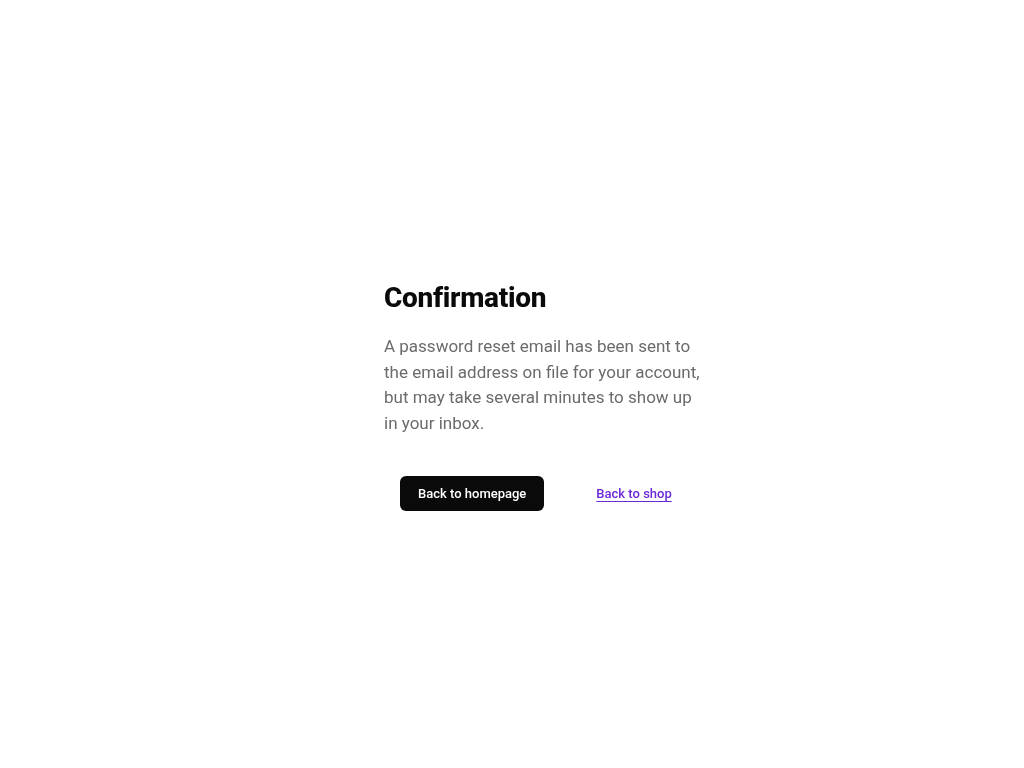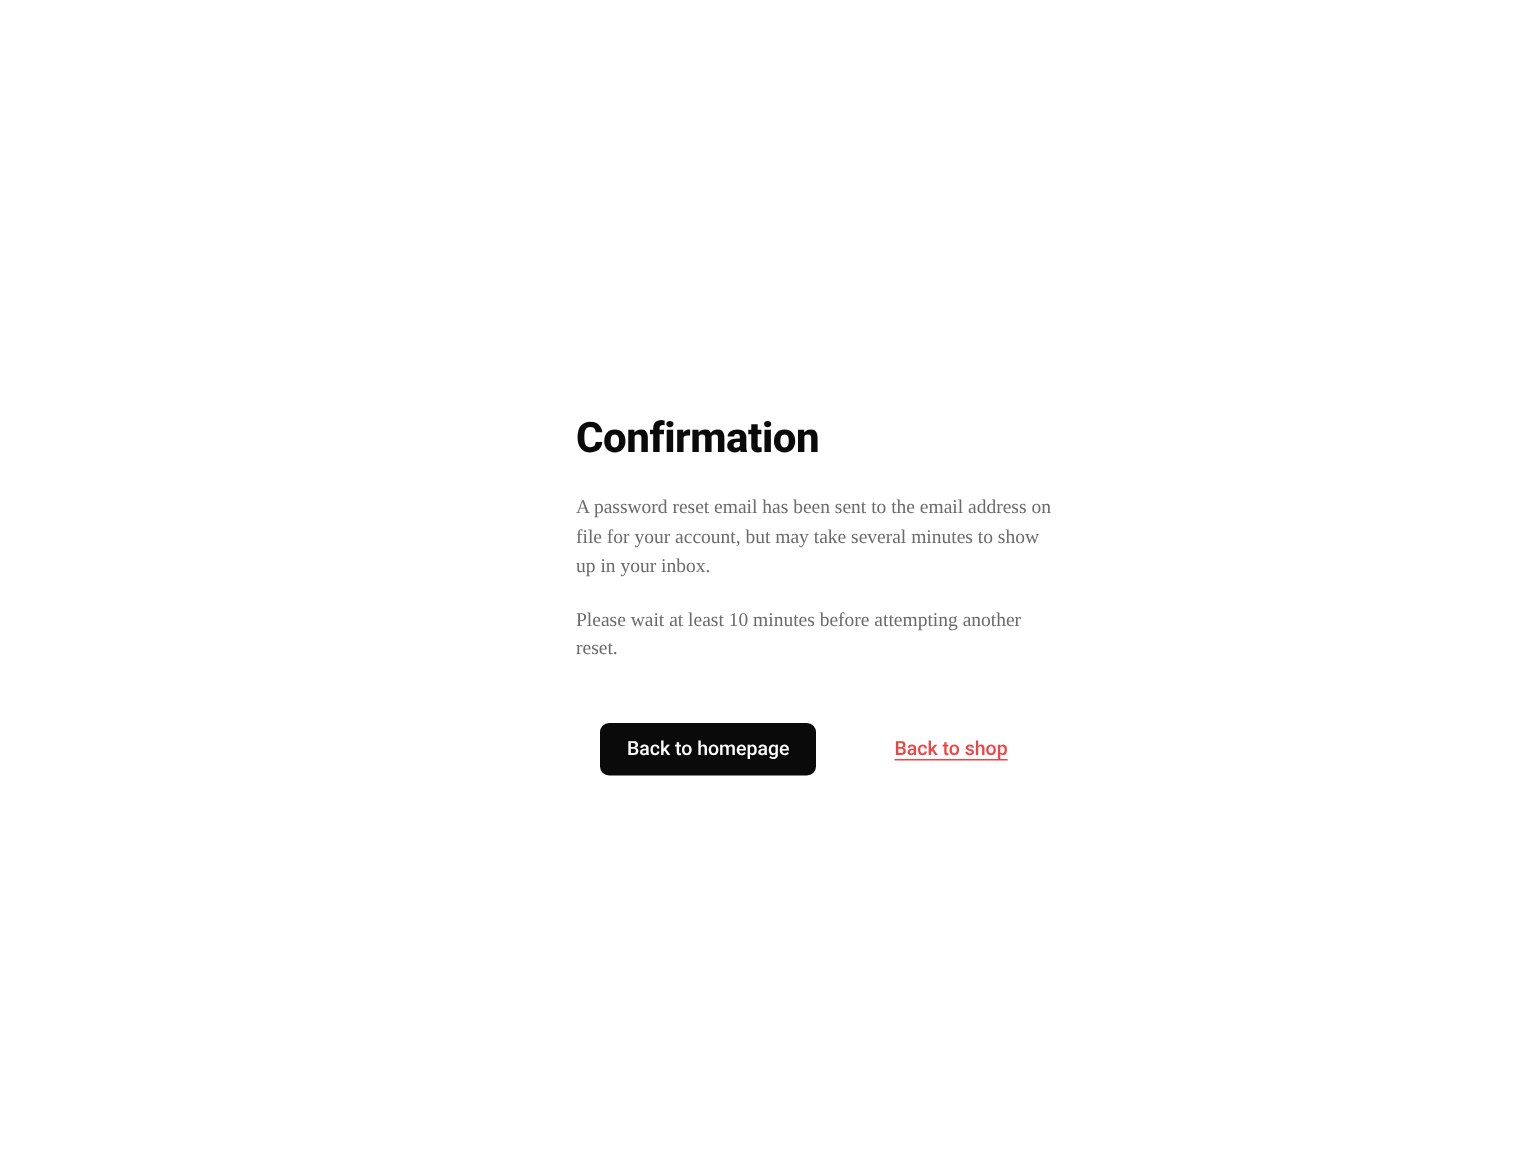--- a/index.html
+++ b/index.html
@@ -21,58 +21,56 @@
       transform: translateY(-12px);
     }
     .title {
       font-size: 28px;
       font-weight: 800;
       color: #0a0a0a;
       letter-spacing: -0.3px;
       margin-bottom: 20px;
     }
     .body-text {
-      font-size: 13px;
+      font-size: 17px;
       line-height: 1.5;
       color: #6b6b6b;
       margin-bottom: 14px;
-      font-family: Liberation Serif, serif;
     }
     .actions {
       display: flex;
       gap: 20px;
       margin-top: 24px;
     }
     .btn-primary {
       background: #0a0a0a;
       color: #ffffff;
       border: none;
       border-radius: 6px;
       padding: 10px 18px;
       font-size: 13px;
       font-weight: 500;
       cursor: pointer;
       font-family: inherit;
     }
     .btn-link {
-      color: #ef4444;
+      color: #6d28d9;
       font-size: 13px;
       font-weight: 500;
       text-decoration: underline;
       text-underline-offset: 3px;
       cursor: pointer;
       background: none;
       border: none;
       font-family: inherit;
     }
   </style>
 </head>
 <body>
 
 <div class="container">
   <h1 class="title">Confirmation</h1>
   <p class="body-text">A password reset email has been sent to the email address on file for your account, but may take several minutes to show up in your inbox.</p>
-  <p class="body-text">Please wait at least 10 minutes before attempting another reset.</p>
   <div class="actions">
     <button class="btn-primary">Back to homepage</button>
     <button class="btn-link">Back to shop</button>
   </div>
 </div>
 
 </body></html>

